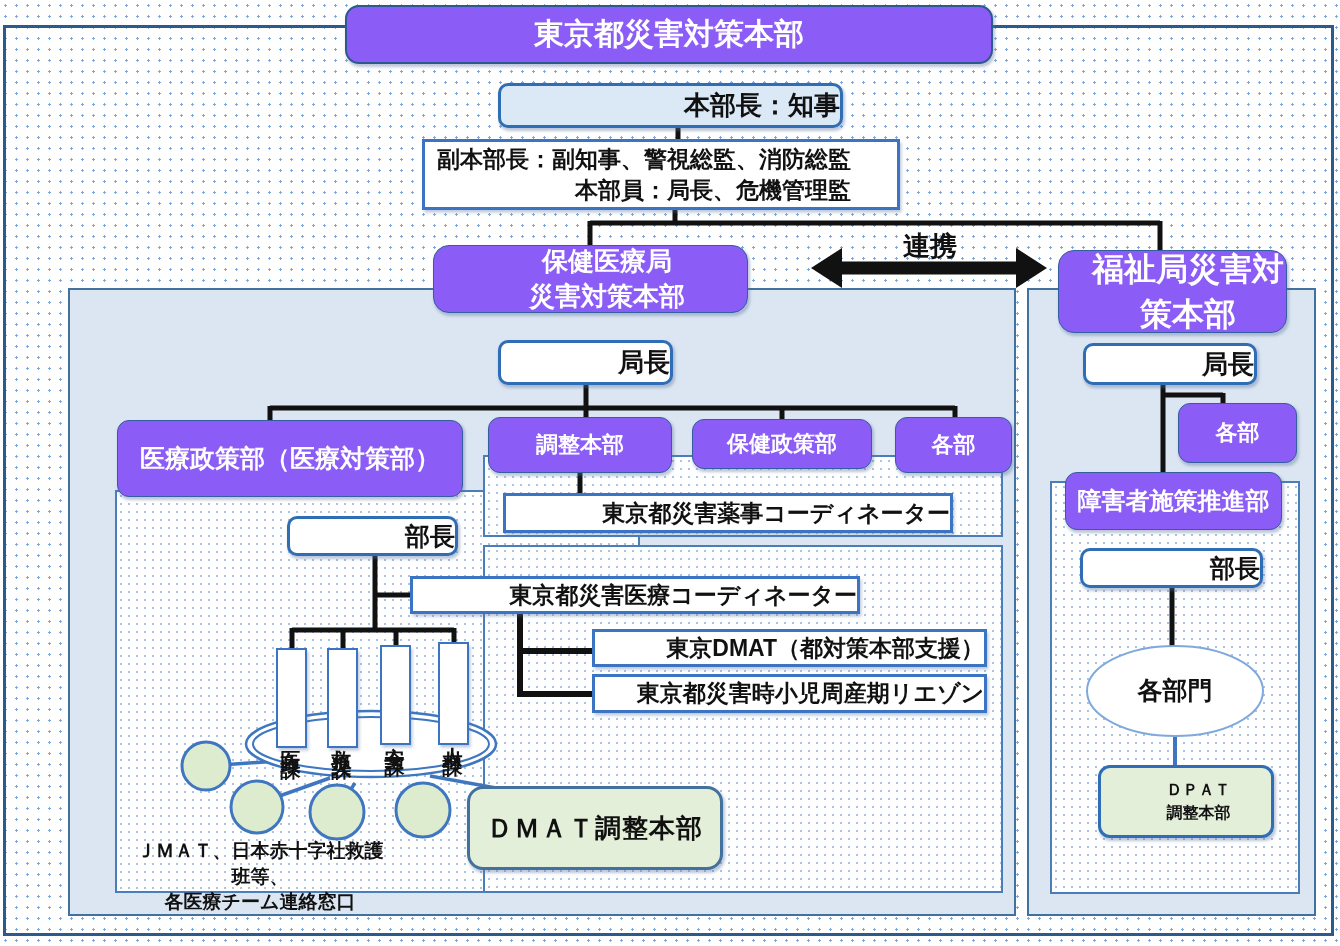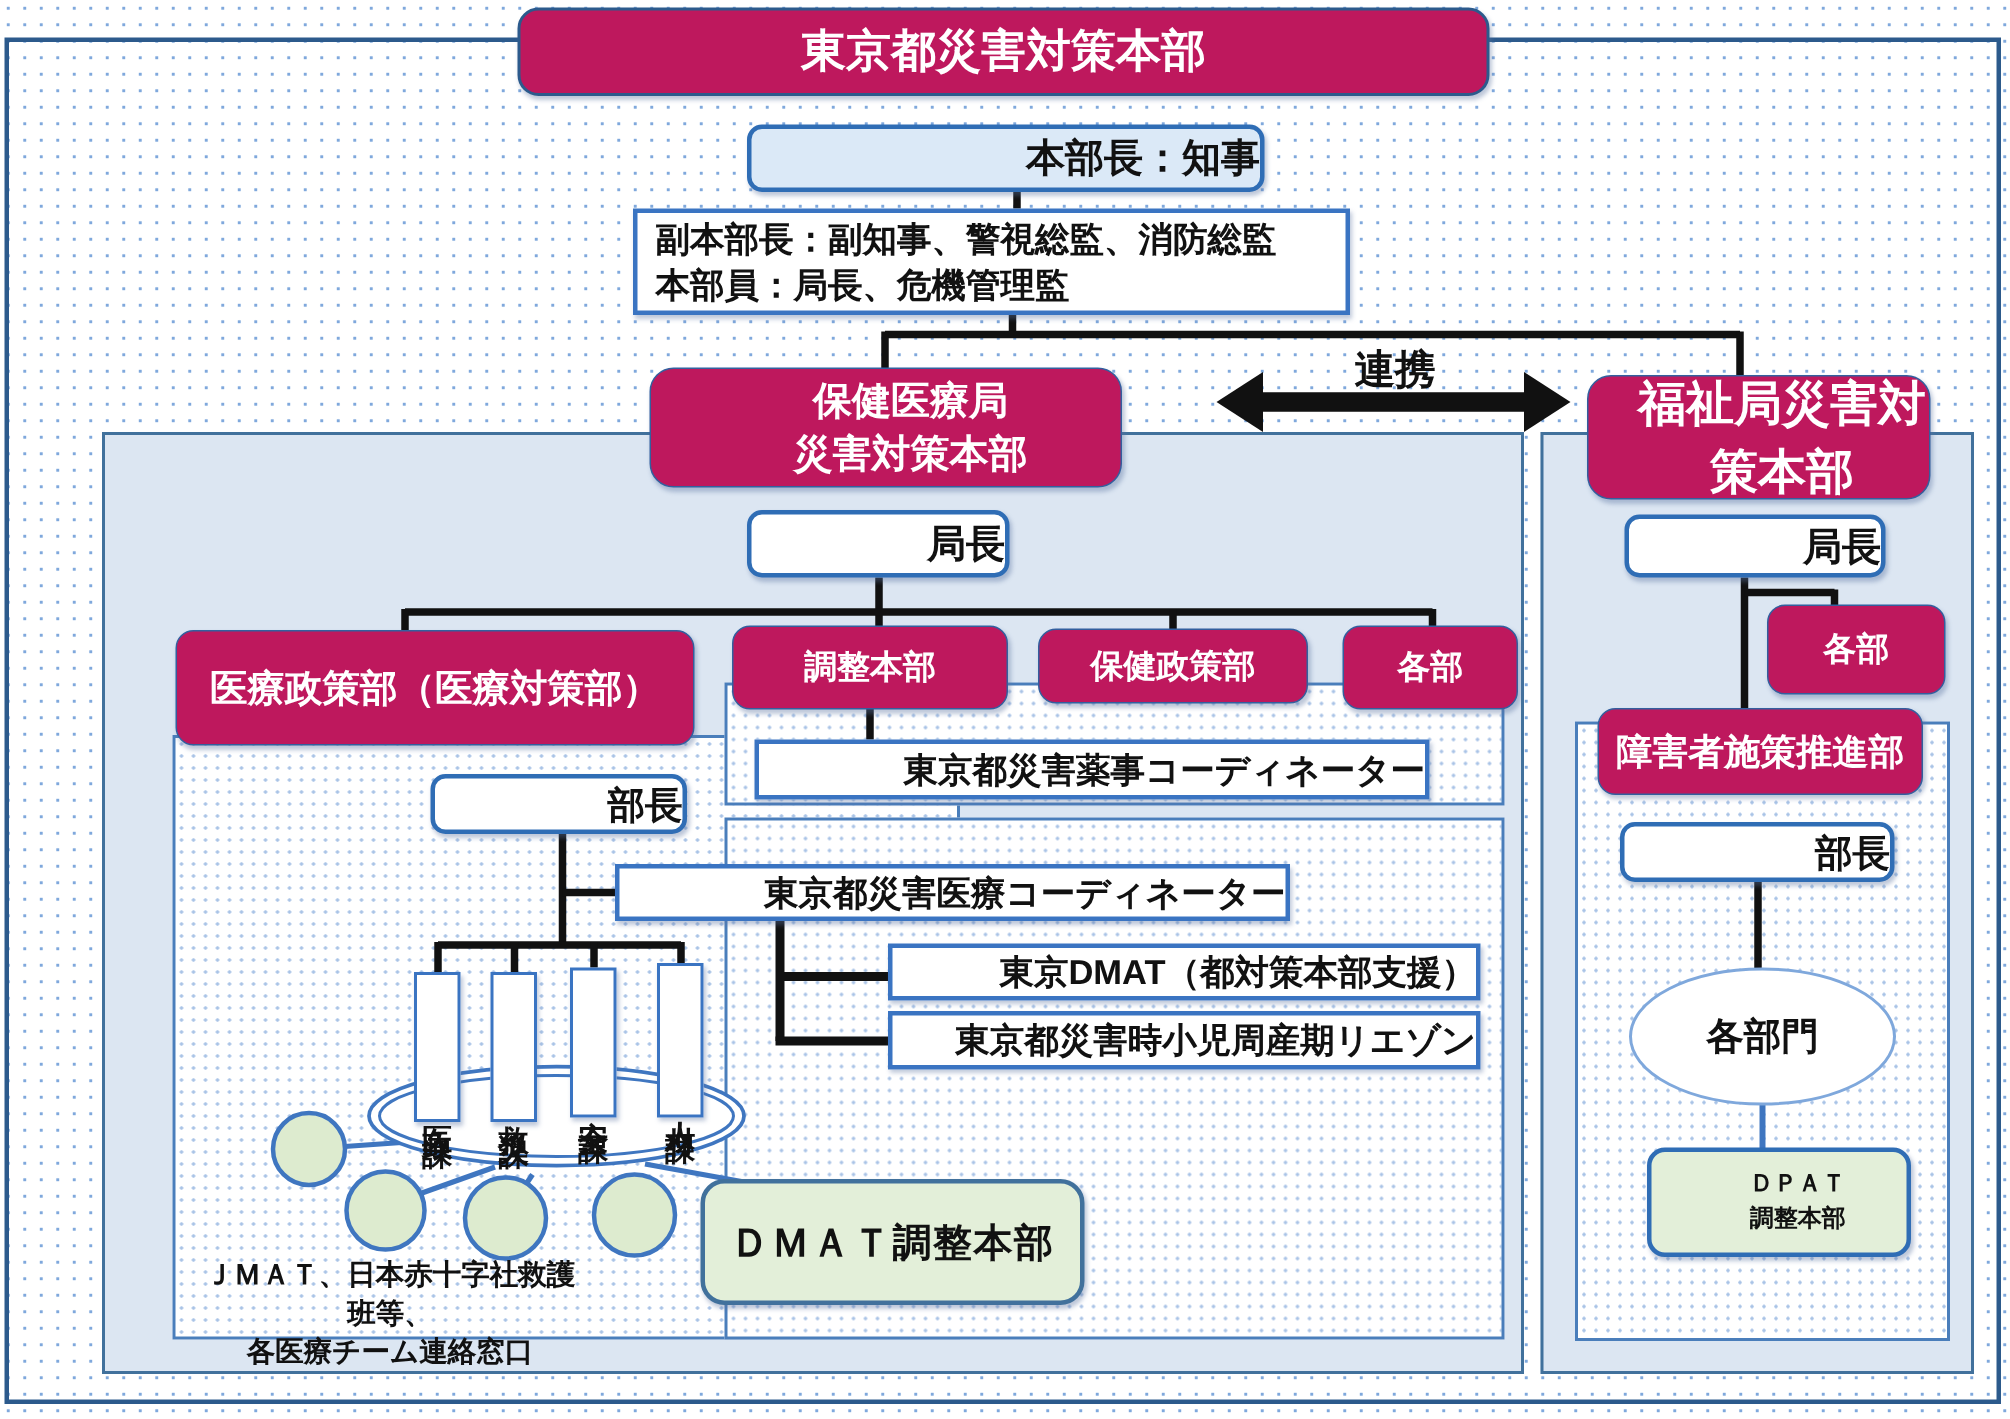--- a/index.html
+++ b/index.html
@@ -14,21 +14,21 @@
   .abs{position:absolute;box-sizing:border-box;}
   .outer-border{border:3px solid #2c5a8c;background:transparent;}
   .panel{background:#dce6f2;border:2px solid #41719c;}
   .dotted-panel{
     background-color:#ffffff;
     background-image:radial-gradient(#a9c3e6 1px, transparent 1.2px);
     background-size:8px 8px;
     border:2px solid #4a7ebb;
   }
   .bluebox{
-    background:#be185d;border:1px solid #335f9e;color:#fff;
+    background:#8b5cf6;border:1px solid #335f9e;color:#fff;
     display:flex;align-items:center;justify-content:center;text-align:center;
     font-weight:bold;box-shadow:1.5px 2.5px 3px rgba(90,115,160,.40);
   }
   .whitebox{
     background:#fff;border:3px solid #3a74c2;color:#111;
     display:flex;align-items:center;justify-content:flex-end;text-align:center;
     font-weight:bold;box-shadow:1.5px 2.5px 3px rgba(90,115,160,.40);
   }
   .rounded{border-radius:10px;border-color:#2f6db5;}
   .greenbox{
@@ -116,32 +116,32 @@
 </svg>
 
 <div class="abs bluebox" style="left:345px;top:5px;width:648px;height:59px;border-radius:14px;border:2px solid #2c5a8c;font-size:30px;">
   <span>東京都災害対策本部</span>
 </div>
 
 <div class="abs whitebox rounded" style="left:498px;top:83px;width:345px;height:45px;background:#dbe9f7;font-size:26px;">
   <span>本部長：知事</span>
 </div>
 
-<div class="abs whitebox" style="left:422px;top:139px;width:478px;height:71px;font-size:23px;justify-content:flex-start;padding:0 12px;text-align:left;">
+<div class="abs whitebox" style="left:422px;top:139px;width:478px;height:71px;font-size:23px;justify-content:flex-start;padding:0 12px;text-align:right;">
   <div>
     <div>副本部長：副知事、警視総監、消防総監</div>
     <div>本部員：局長、危機管理監</div>
   </div>
 </div>
 
 <div class="abs label" style="left:860px;top:228px;width:140px;height:34px;font-size:27px;">
   <span>連携</span>
 </div>
 
-<div class="abs bluebox" style="left:433px;top:245px;width:315px;height:80px;border-radius:16px;font-size:26px;line-height:1.35;padding-left:33px;">
+<div class="abs bluebox" style="left:433px;top:245px;width:315px;height:68px;border-radius:16px;font-size:26px;line-height:1.35;padding-left:33px;">
   <div>
     <div>保健医療局</div>
     <div>災害対策本部</div>
   </div>
 </div>
 
 <div class="abs bluebox" style="left:1058px;top:250px;width:229px;height:83px;border-radius:16px;font-size:32px;line-height:1.4;padding-left:31px;">
   <div>
     <div>福祉局災害対</div>
     <div>策本部</div>

